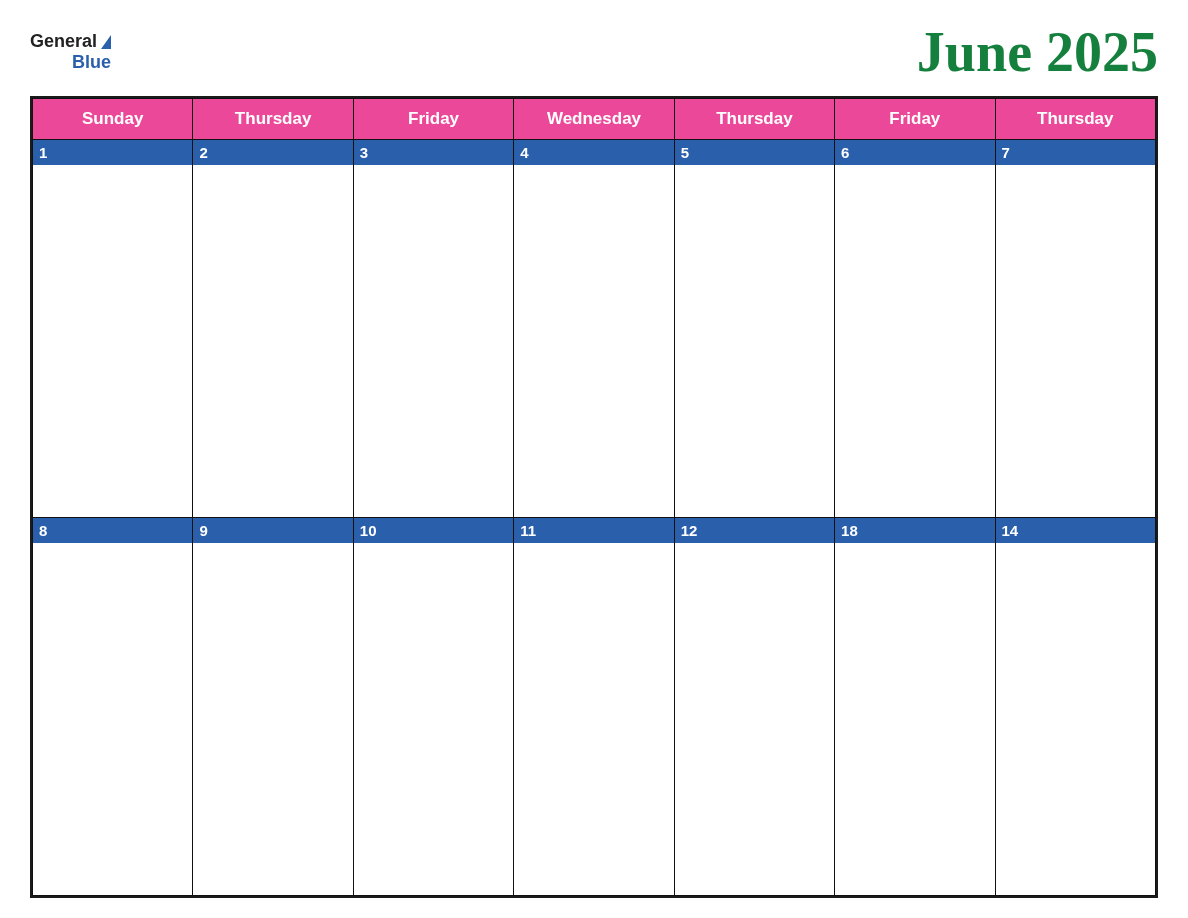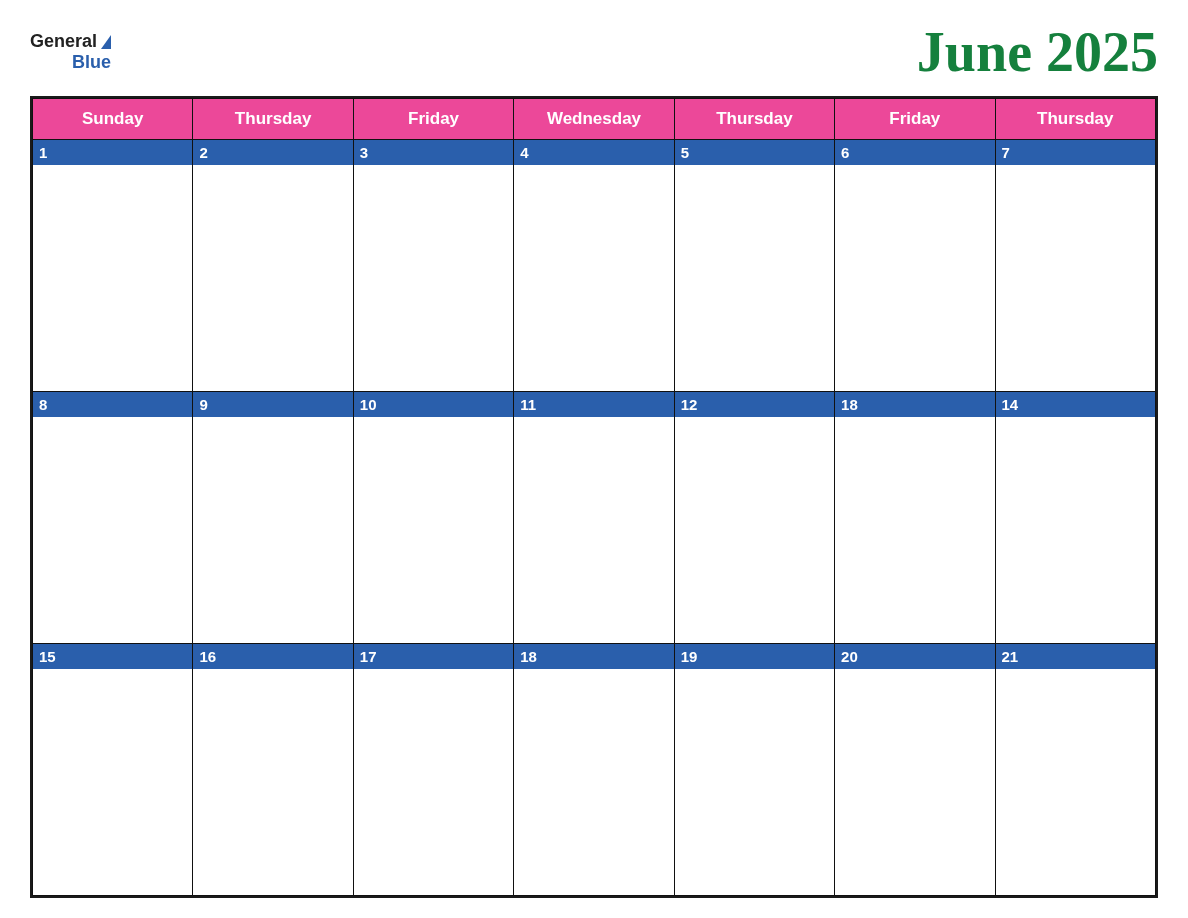--- a/index.html
+++ b/index.html
@@ -199,41 +199,18 @@
               <span class="date-number-row">12</span>
             </td>
           <td class="date-cell">
               <span class="date-number-row">18</span>
             </td>
           <td class="date-cell">
               <span class="date-number-row">14</span>
             </td>
         </tr>
 
-        <tr class="date-row">
-          <td class="date-cell">
-              <span class="date-number-row">15</span>
-            </td>
-          <td class="date-cell">
-              <span class="date-number-row">16</span>
-            </td>
-          <td class="date-cell">
-              <span class="date-number-row">17</span>
-            </td>
-          <td class="date-cell">
-              <span class="date-number-row">18</span>
-            </td>
-          <td class="date-cell">
-              <span class="date-number-row">19</span>
-            </td>
-          <td class="date-cell">
-              <span class="date-number-row">20</span>
-            </td>
-          <td class="date-cell">
-              <span class="date-number-row">21</span>
-            </td>
-        </tr>
 
 
       </tbody>
     </table>
   </div>
 </div>
 
 </body></html>

